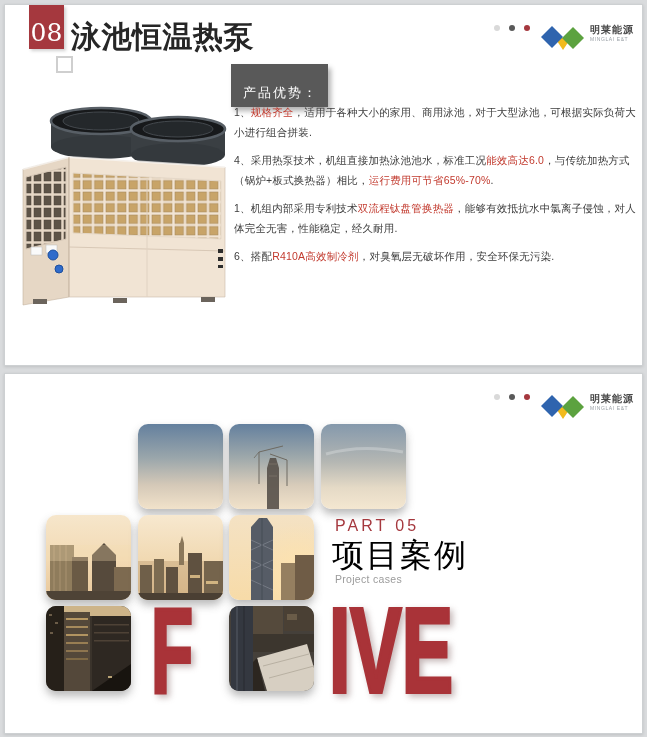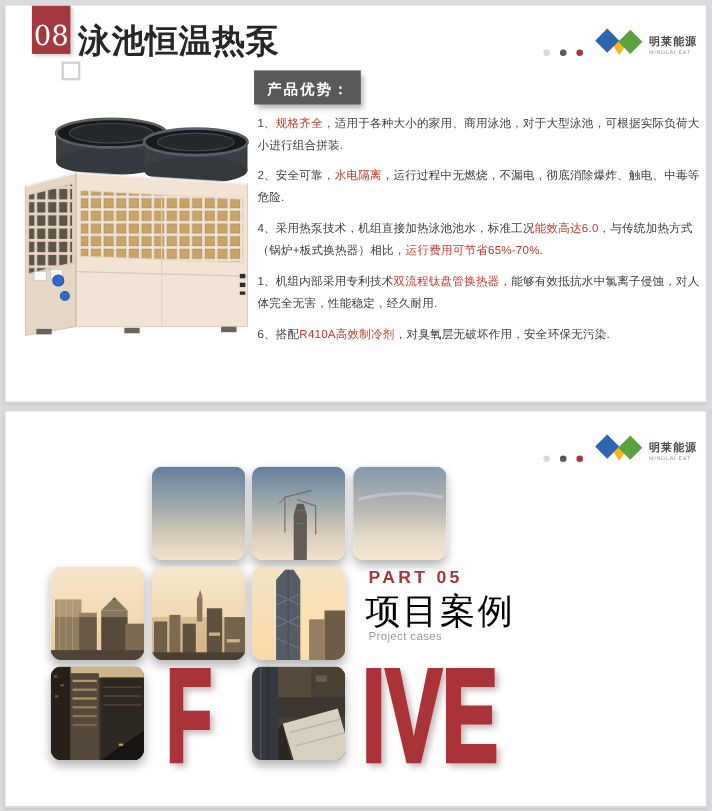--- a/index.html
+++ b/index.html
@@ -18,21 +18,21 @@
     background: #ffffff;
     border: 1px solid #cdd0d2;
     box-sizing: border-box;
     box-shadow: 0 1px 3px rgba(0,0,0,.12);
     overflow: hidden;
   }
   #slide1 { top: 4px; height: 362px; }
   #slide2 { top: 373px; height: 361px; }
 
   
-  .header-logo { position: absolute; top: 20px; right: 8px; display: flex; align-items: flex-end; }
+  .header-logo { position: absolute; top: 20px; right: 8px; display: flex; align-items: flex-start; }
   .dots { display: flex; gap: 9px; align-items: center; margin-right: 11px; }
   .dot { width: 6px; height: 6px; border-radius: 50%; display: inline-block; }
   .logo-mark { display: block; }
   .brand-text { margin-left: 5px; line-height: 1; }
   .brand-name { font-size: 10px; font-weight: bold; color: #4a4a4a; letter-spacing: 1px; white-space: nowrap; }
   .brand-sub { font-size: 5px; color: #9aa0a6; letter-spacing: .6px; margin-top: 2px; white-space: nowrap; }
 
   
   .num-box {
     position: absolute; left: 24px; top: 0; width: 35px; height: 44px;
@@ -47,42 +47,42 @@
     background: #fff; border: 2px solid #cfcfcf; z-index: 1;
   }
   .slide-title {
     position: absolute; left: 66px; top: 12px;
     font-size: 30px; font-weight: bold; color: var(--title-dark, #262626);
     letter-spacing: .5px; white-space: nowrap;
   }
   .adv-label {
     position: absolute; left: 226px; top: 59px;
     background: var(--label-gray, #595959); color: #fff;
-    font-size: 13px; font-weight: bold; letter-spacing: 2px;
-    padding: 8px 10px 5px 12px;
+    font-size: 13px; font-weight: normal; letter-spacing: 2px;
+    padding: 20px 10px 5px 12px;
     box-shadow: 3px 4px 5px rgba(0,0,0,.30);
   }
   .bullets {
     position: absolute; left: 229px; top: 97px; width: 409px;
     font-size: 10.5px; color: var(--body-text, #3d3d3d);
   }
   .bullets p { margin: 0 0 7px 0; line-height: 1.95; letter-spacing: .2px; }
   .hl { color: var(--highlight-red, #c23a2e); }
   .product { position: absolute; left: 8px; top: 94px; }
 
   
   .tile {
     position: absolute; width: 85px; height: 85px;
     border-radius: 10px; overflow: hidden;
     box-shadow: 0 5px 9px rgba(70,70,70,.38);
   }
   .tile svg { display: block; width: 100%; height: 100%; }
   .part-label {
     position: absolute; left: 330px; top: 143px;
-    font-size: 16px; font-weight: bold; letter-spacing: 3px;
+    font-size: 16px; font-weight: normal; letter-spacing: 3px;
     color: var(--accent-red, #a5383e); white-space: nowrap;
   }
   .cn-title {
     position: absolute; left: 327px; top: 160px;
     font-size: 32px; font-weight: 500; letter-spacing: 2px;
     color: #000000; white-space: nowrap;
   }
   .en-sub {
     position: absolute; left: 330px; top: 199px;
     font-size: 10.5px; color: var(--subtitle-gray, #9b9b9b); letter-spacing: .3px;
@@ -125,21 +125,20 @@
       <div class="brand-text">
         <div class="brand-name">明莱能源</div>
         <div class="brand-sub">MINGLAI E&amp;T</div>
       </div>
     </div>
 
     <div class="adv-label">产品优势：</div>
 
     <div class="bullets">
         <p><span>1、</span><span class="hl">规格齐全</span><span>，适用于各种大小的家用、商用泳池，对于大型泳池，可根据实际负荷大小进行组合拼装.</span></p>
-        <p><span>2、安全可靠，</span><span class="hl">水电隔离</span><span>，运行过程中无燃烧，不漏电，彻底消除爆炸、触电、中毒等危险.</span></p>
         <p><span>4、采用热泵技术，机组直接加热泳池池水，标准工况</span><span class="hl">能效高达6.0</span><span>，与传统加热方式（锅炉+板式换热器）相比，</span><span class="hl">运行费用可节省65%-70%</span><span>.</span></p>
         <p><span>1、机组内部采用专利技术</span><span class="hl">双流程钛盘管换热器</span><span>，能够有效抵抗水中氯离子侵蚀，对人体完全无害，性能稳定，经久耐用.</span></p>
         <p><span>6、搭配</span><span class="hl">R410A高效制冷剂</span><span>，对臭氧层无破坏作用，安全环保无污染.</span></p>
       </div>
 
     <svg class="product" width="218" height="208" viewBox="0 0 218 208" aria-label="pool-heat-pump-unit">
       <defs>
         <pattern id="pg" width="11.5" height="11.5" patternUnits="userSpaceOnUse">
           <rect x="1" y="1" width="8.5" height="8.5" fill="#c8a468" stroke="#a58655" stroke-width="0.6"></rect>
         </pattern>

